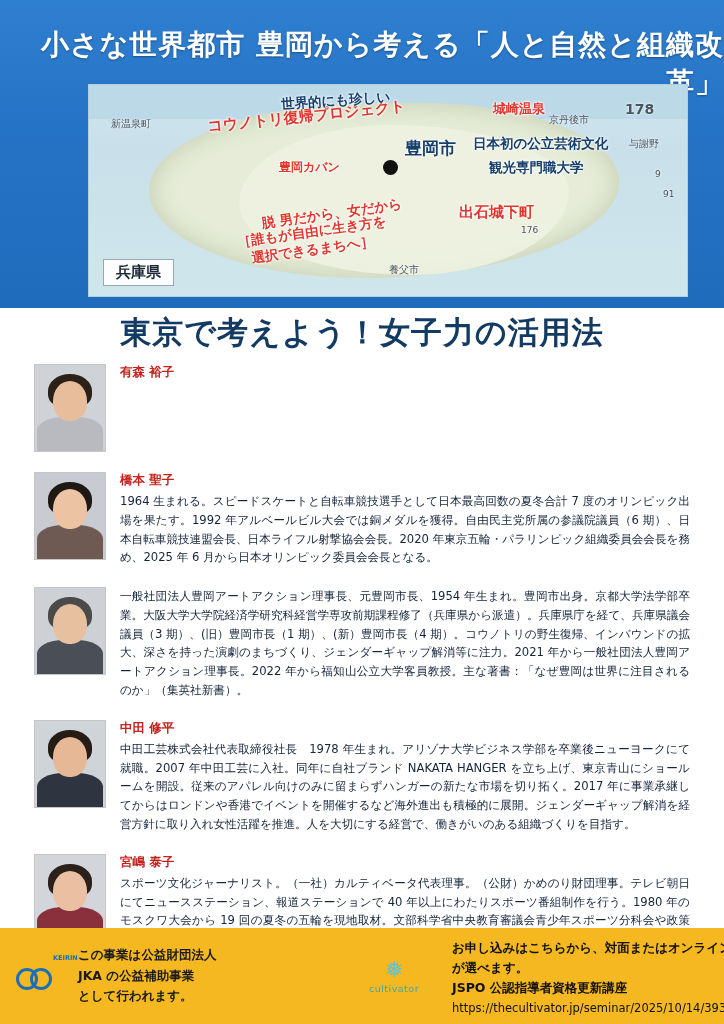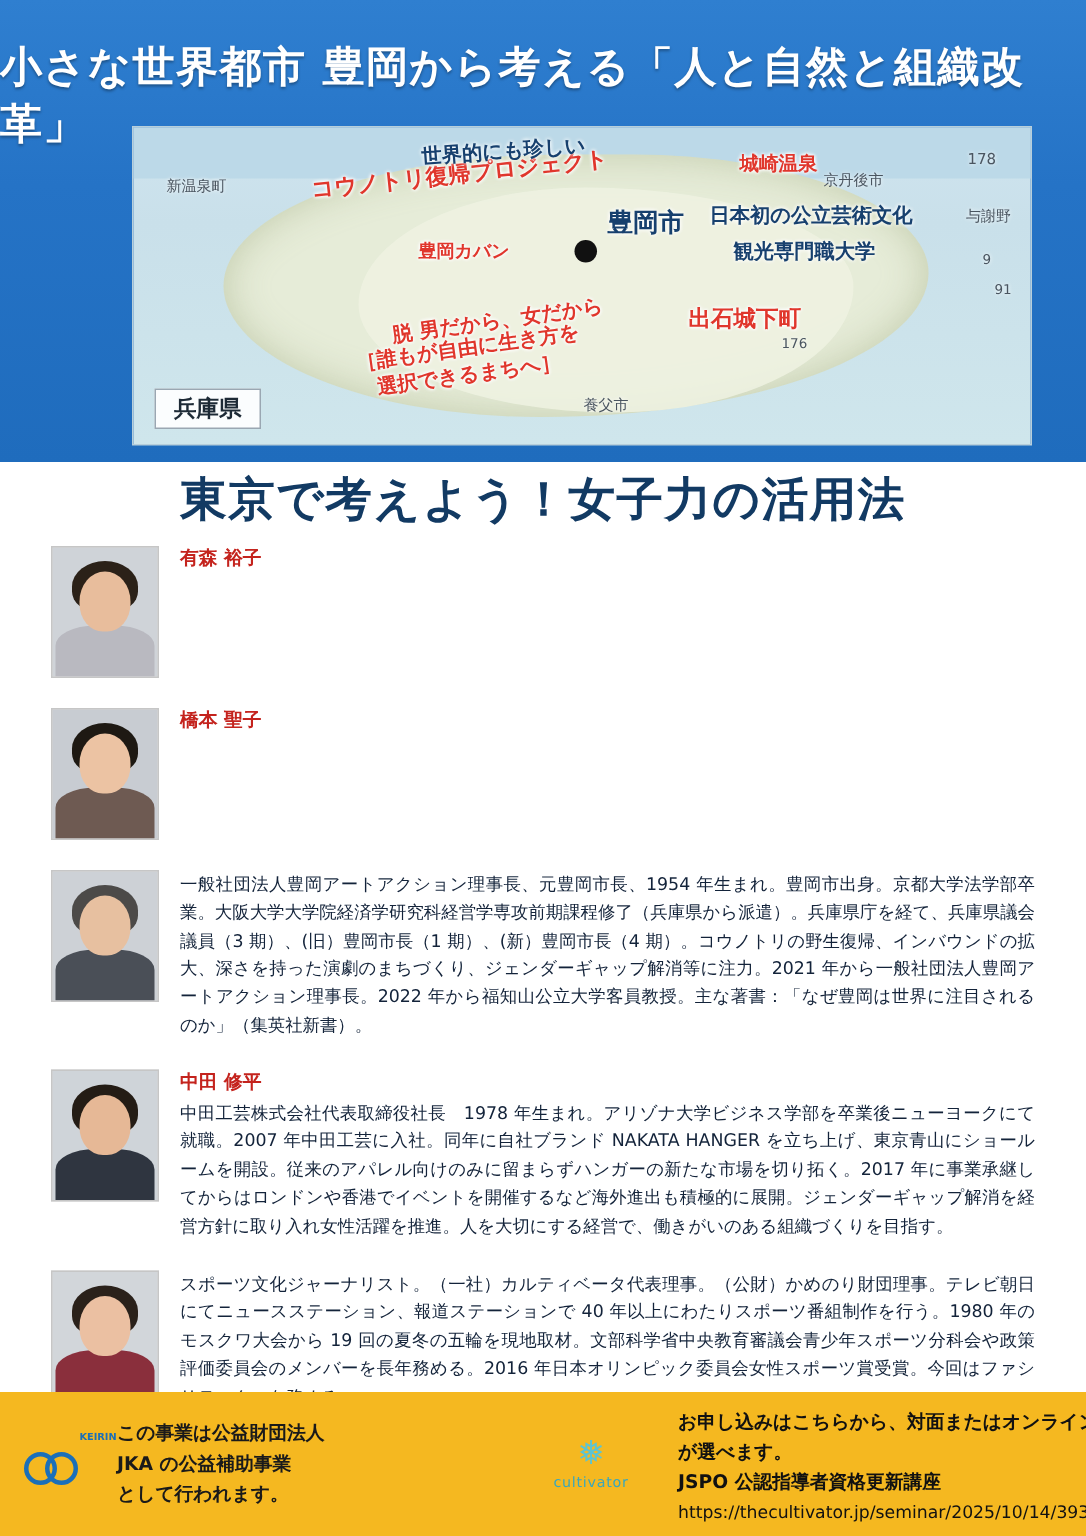--- a/index.html
+++ b/index.html
@@ -12,21 +12,21 @@
   }
   .page { position:relative; width:724px; height:1024px; background:#fff; }
 
   
   .hero {
     position:absolute; left:0; top:0; width:724px; height:308px;
     background:linear-gradient(180deg,#2f7fd0 0%, #2573c6 40%, #1f6cbd 100%);
   }
   .hero-title {
     position:absolute; left:0; top:26px; width:724px;
-    text-align:left; color:#ffffff;
+    text-align:right; color:#ffffff;
     font-size:28px; font-weight:bold; letter-spacing:1px;
     text-shadow:0 1px 2px rgba(0,0,0,.35);
     font-family:"DejaVu Sans", sans-serif;
   }
 
   
   .map {
     position:absolute; left:88px; top:84px; width:600px; height:213px;
     background:linear-gradient(180deg,#cfe4ef 0%, #c9e0ea 30%, #cfe6ec 100%);
     overflow:hidden;
@@ -144,24 +144,24 @@
       <div class="m-label m-dark" style="left:384px; top:50px; font-size:13.5px;">日本初の公立芸術文化</div>
       <div class="m-label m-dark" style="left:400px; top:74px; font-size:13.5px;">観光専門職大学</div>
       <div class="m-label m-red" style="left:190px; top:74px; font-size:12px;">豊岡カバン</div>
       <div class="m-label m-red" style="left:370px; top:118px; font-size:15px;">出石城下町</div>
       <div class="m-label m-red tilt-a" style="left:172px; top:120px; font-size:13.5px;">脱 男だから、女だから</div>
       <div class="m-label m-red tilt-a" style="left:148px; top:138px; font-size:13.5px;">［誰もが自由に生き方を</div>
       <div class="m-label m-red tilt-a" style="left:162px; top:156px; font-size:13.5px;">選択できるまちへ］</div>
 
       <div class="m-label m-gray" style="left:22px; top:32px; font-size:10px;">新温泉町</div>
       <div class="m-label m-gray" style="left:460px; top:28px; font-size:10px;">京丹後市</div>
-      <div class="m-label m-gray" style="left:555px; top:52px; font-size:10px;text-align:center;">与謝野</div>
+      <div class="m-label m-gray" style="left:540px; top:52px; font-size:10px;text-align:center;">与謝野</div>
       <div class="m-label m-gray" style="left:300px; top:178px; font-size:10px;">養父市</div>
       <div class="m-label m-gray" style="left:432px; top:140px; font-size:9px;">176</div>
-      <div class="m-label m-gray" style="left:556px; top:16px; font-size:10px;">178</div>
+      <div class="m-label m-gray" style="left:536px; top:16px; font-size:14px;font-weight:bold;">178</div>
       <div class="m-label m-gray" style="left:566px; top:84px; font-size:9px;">9</div>
       <div class="m-label m-gray" style="left:574px; top:104px; font-size:9px;">91</div>
 
       <div class="prefbox">兵庫県</div>
     </div>
   </div>
 
   <div class="subtitle">東京で考えよう！女子力の活用法</div>
 
   <div class="speakers">
@@ -180,20 +180,21 @@
 
     <div class="speaker">
       <div class="portrait">
         <div class="pf-bg" style="background:#c8ccd2"></div>
         <div class="pf-body" style="background:#6e5a52"></div>
         <div class="pf-hair" style="background:#1e1913"></div>
         <div class="pf-head" style="background:#ecc3a3"></div>
       </div>
       <div class="sp-text">
         <div class="sp-name">橋本 聖子</div>
+        <div class="sp-bio">1964 生まれる。スピードスケートと自転車競技選手として日本最高回数の夏冬合計 7 度のオリンピック出場を果たす。1992 年アルベールビル大会では銅メダルを獲得。自由民主党所属の参議院議員（6 期）、日本自転車競技連盟会長、日本ライフル射撃協会会長。2020 年東京五輪・パラリンピック組織委員会会長を務め、2025 年 6 月から日本オリンピック委員会会長となる。</div>
       </div>
     </div>
 
     <div class="speaker">
       <div class="portrait">
         <div class="pf-bg" style="background:#cdd1d6"></div>
         <div class="pf-body" style="background:#4a4f57"></div>
         <div class="pf-hair" style="background:#4c4a48"></div>
         <div class="pf-head" style="background:#e7c0a0"></div>
       </div>
@@ -216,20 +217,21 @@
     </div>
 
     <div class="speaker">
       <div class="portrait">
         <div class="pf-bg" style="background:#d2d6da"></div>
         <div class="pf-body" style="background:#8a2f3c"></div>
         <div class="pf-hair" style="background:#2a211a"></div>
         <div class="pf-head" style="background:#ebc0a2"></div>
       </div>
       <div class="sp-text">
+        <div class="sp-name">宮嶋 泰子</div>
         <div class="sp-bio">スポーツ文化ジャーナリスト。（一社）カルティベータ代表理事。（公財）かめのり財団理事。テレビ朝日にてニュースステーション、報道ステーションで 40 年以上にわたりスポーツ番組制作を行う。1980 年のモスクワ大会から 19 回の夏冬の五輪を現地取材。文部科学省中央教育審議会青少年スポーツ分科会や政策評価委員会のメンバーを長年務める。2016 年日本オリンピック委員会女性スポーツ賞受賞。今回はファシリテーターを務める。</div>
       </div>
     </div>
 
   </div>
 
   <div class="footer">
     <div class="footer-inner">
 
       <div class="jka">

